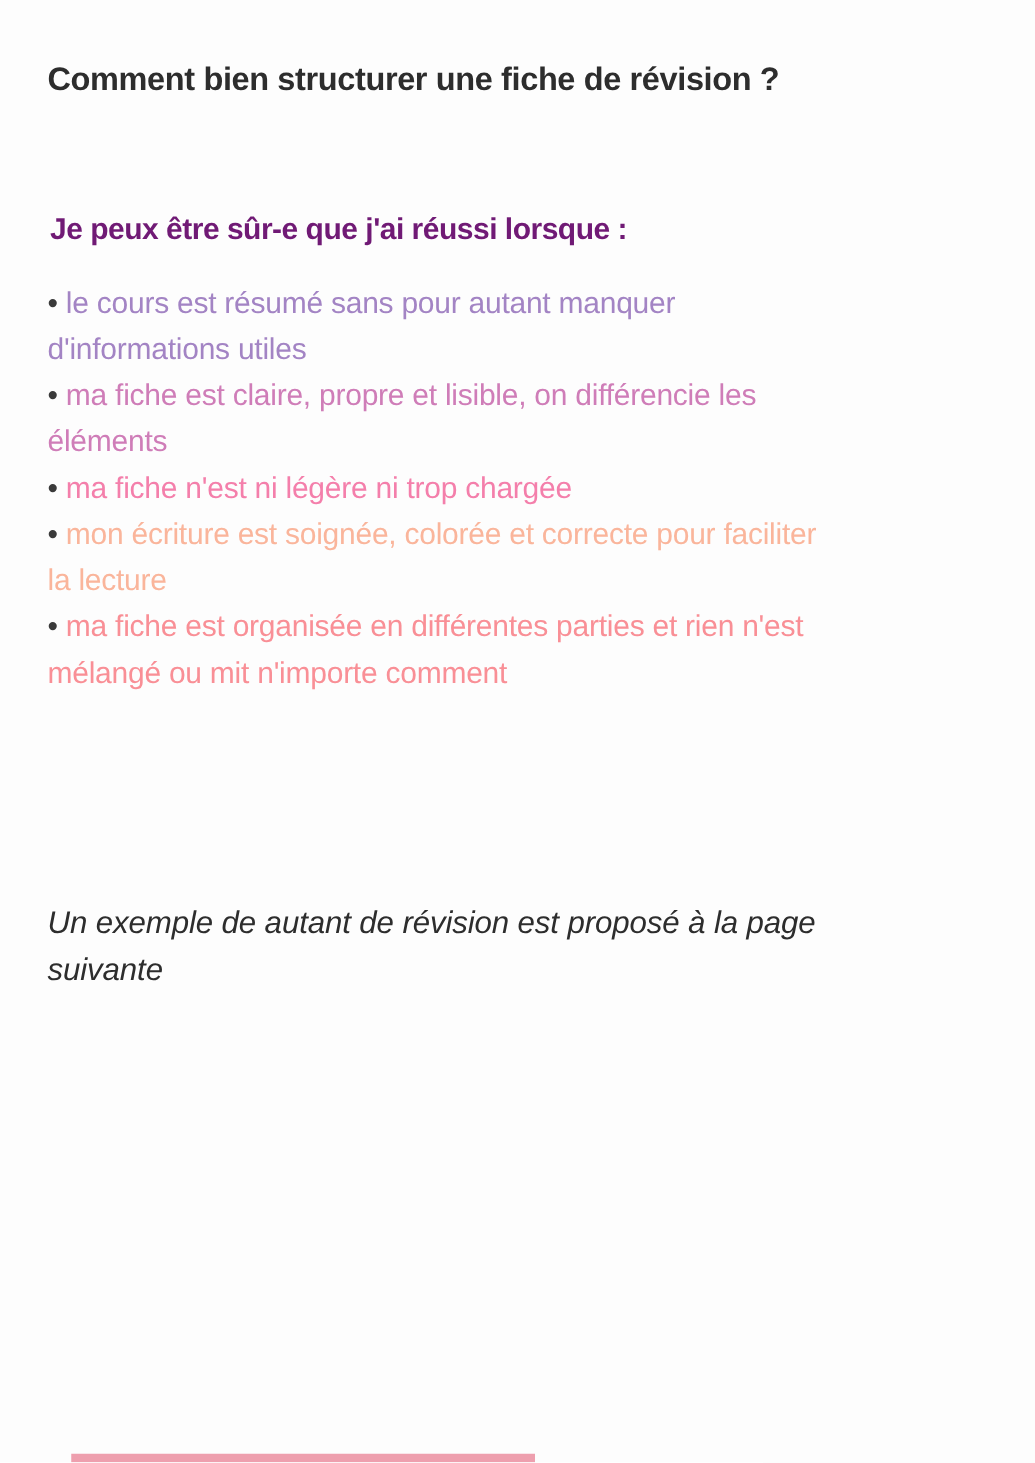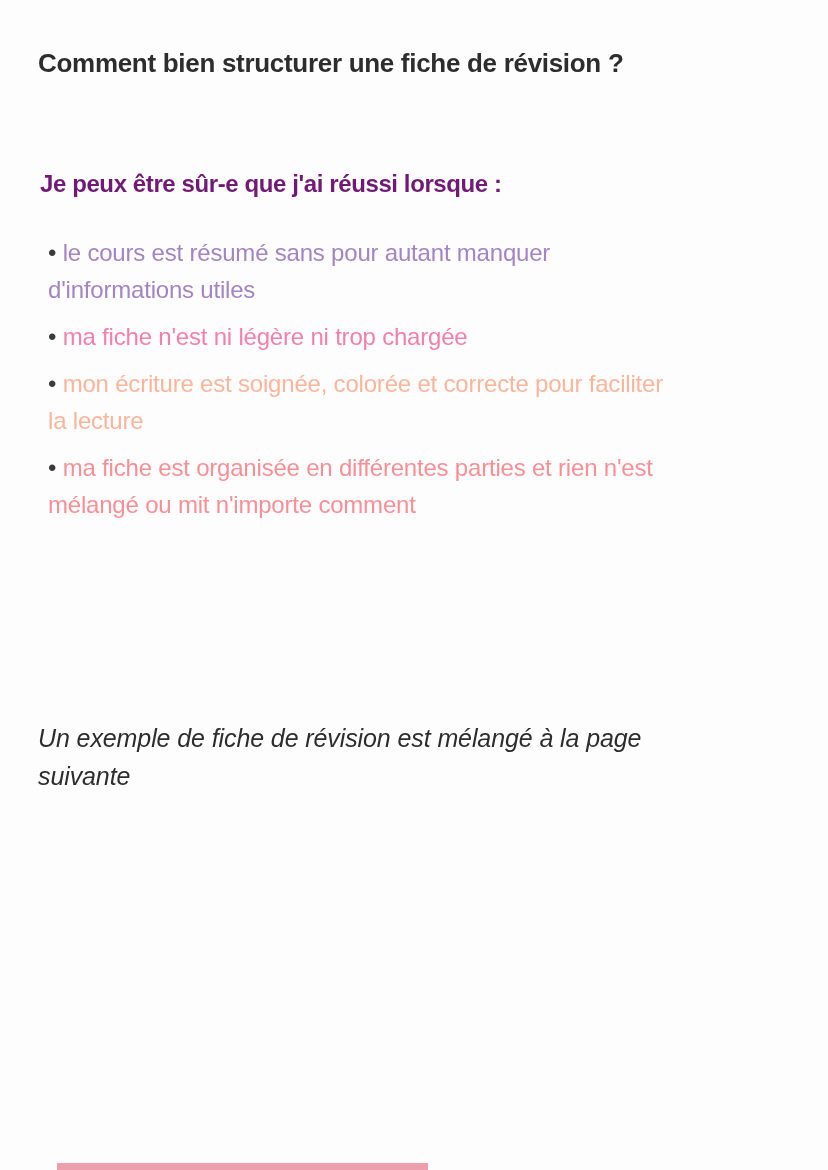--- a/index.html
+++ b/index.html
@@ -43,21 +43,21 @@
     position: absolute;
     left: 38px;
     top: 224px;
     width: 780px;
     font-size: 24px;
     font-weight: 400;
     letter-spacing: -0.2px;
     line-height: 37px;
   }
   .check-item {
-    margin: 10px;
+    margin: 0;
   }
   .check-item .bullet {
     color: #3a3a3a;
   }
   .check-item .item-text {
     white-space: pre-line;
   }
   .footnote {
     position: absolute;
     left: 38px;
@@ -88,34 +88,38 @@
   <h1 class="page-title">Comment bien structurer une fiche de révision ?</h1>
 
   <h2 class="page-subtitle">Je peux être sûr-e que j'ai réussi lorsque :</h2>
 
   <div class="checklist">
   <div class="check-item">
     <span class="bullet" style="color: rgb(58, 58, 58);">•</span><span class="item-text" style="color: rgb(163, 132, 196);"> le cours est résumé sans pour autant manquer
 d'informations utiles</span>
   </div>
 
+  <div class="check-item">
+    <span class="bullet" style="color: rgb(58, 58, 58);">•</span><span class="item-text" style="color: rgb(207, 125, 184);"> ma fiche est claire, propre et lisible, on différencie les
+éléments</span>
+  </div>
 
   <div class="check-item">
     <span class="bullet" style="color: rgb(58, 58, 58);">•</span><span class="item-text" style="color: rgb(244, 127, 171); text-align: center;"> ma fiche n'est ni légère ni trop chargée</span>
   </div>
 
   <div class="check-item">
     <span class="bullet" style="color: rgb(58, 58, 58);">•</span><span class="item-text" style="color: rgb(250, 181, 155);"> mon écriture est soignée, colorée et correcte pour faciliter
 la lecture</span>
   </div>
 
   <div class="check-item">
     <span class="bullet" style="color: rgb(58, 58, 58);">•</span><span class="item-text" style="color: rgb(249, 143, 150);"> ma fiche est organisée en différentes parties et rien n'est
 mélangé ou mit n'importe comment</span>
   </div>
 </div>
 
-  <p class="footnote">Un exemple de fiche de révision est mélangé à la page
+  <p class="footnote">Un exemple de autant de révision est proposé à la page
 suivante</p>
 
   <div class="video-progress-bar" style="background: rgb(238, 159, 174);"></div>
 
 </div>
 
 </body></html>

